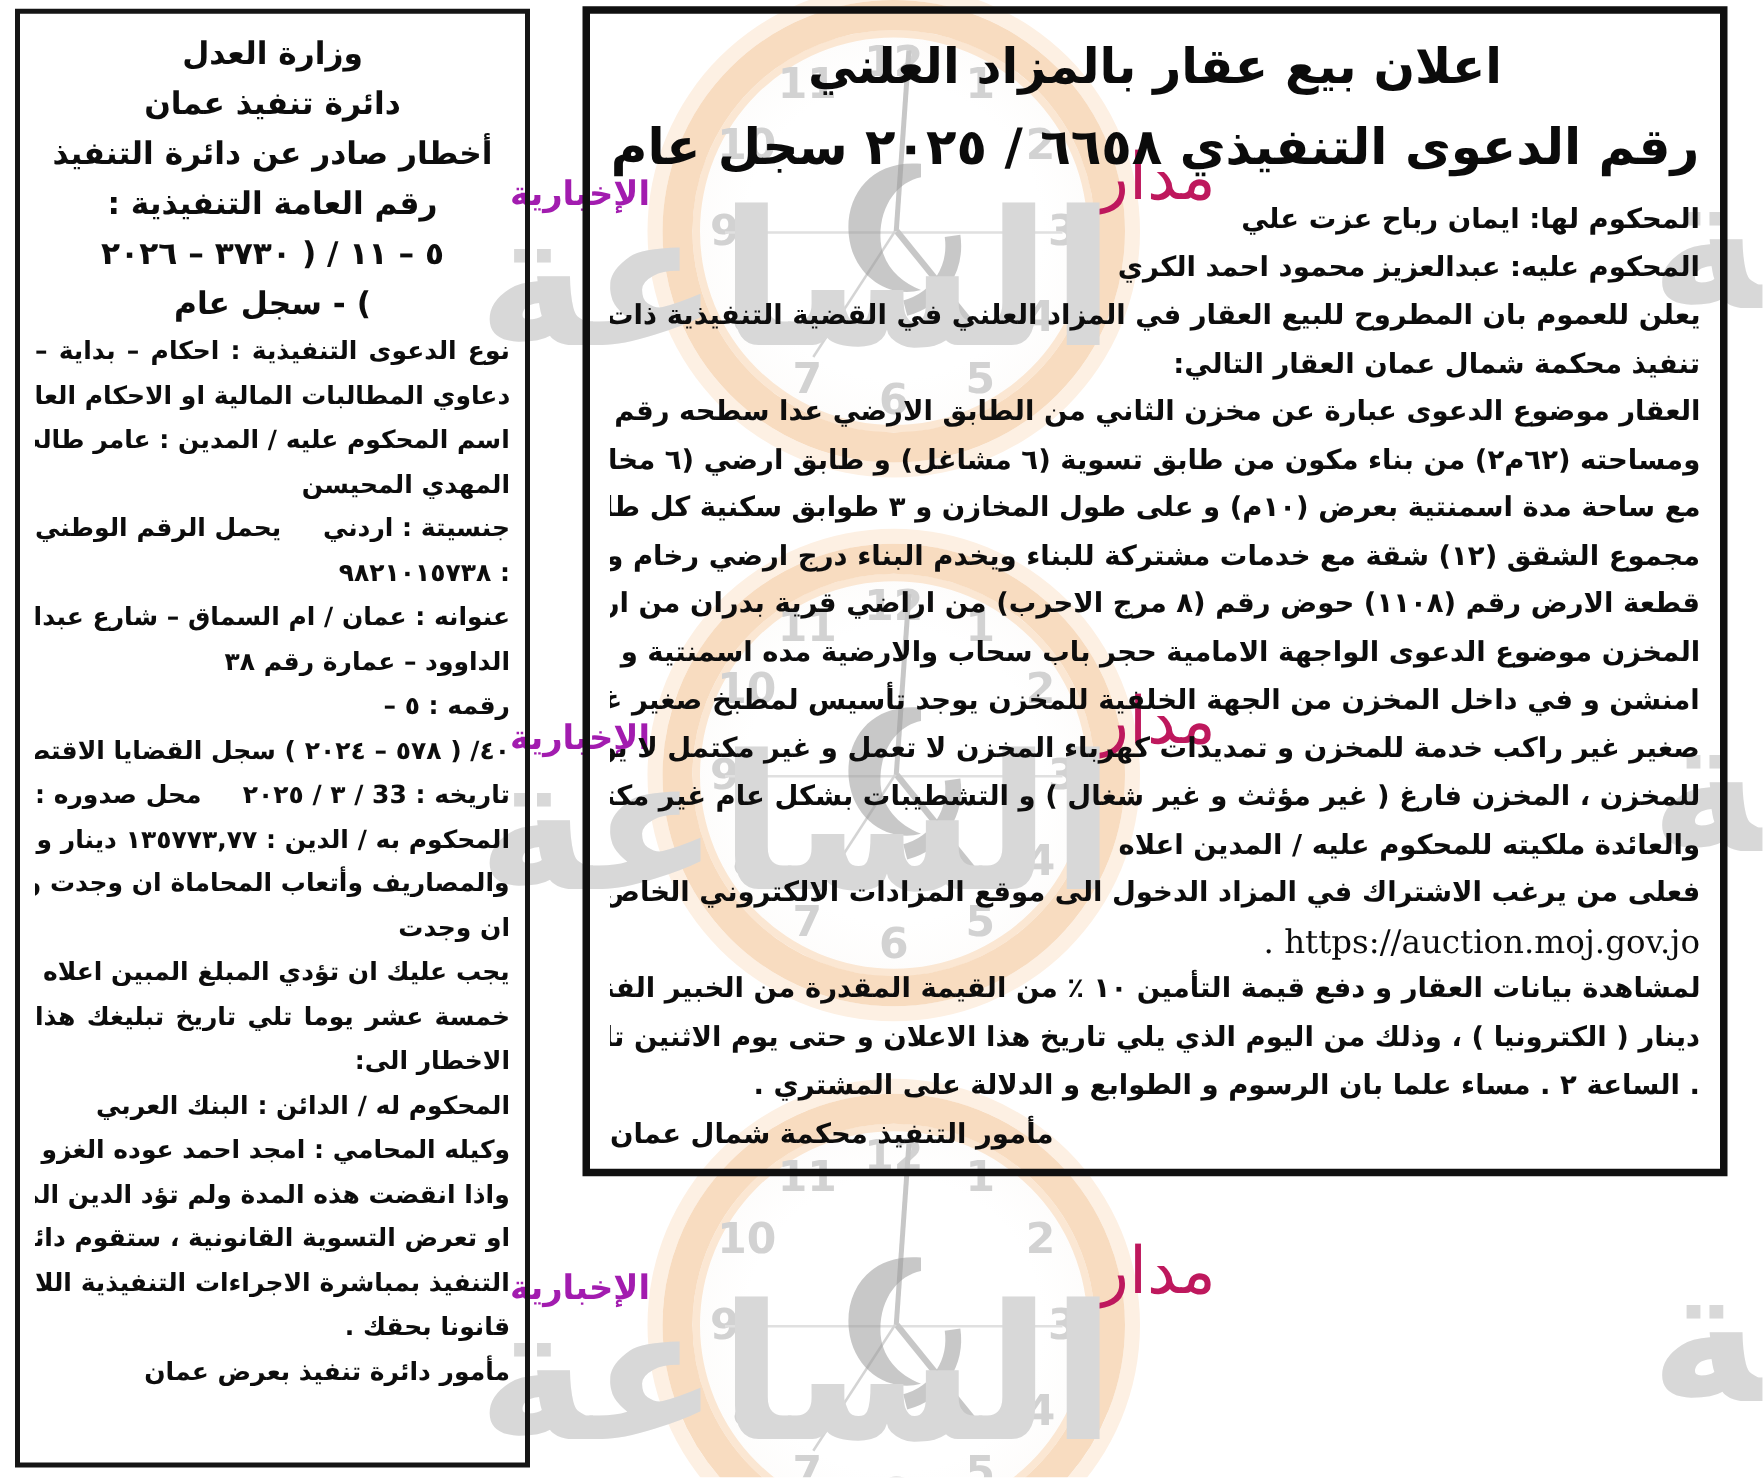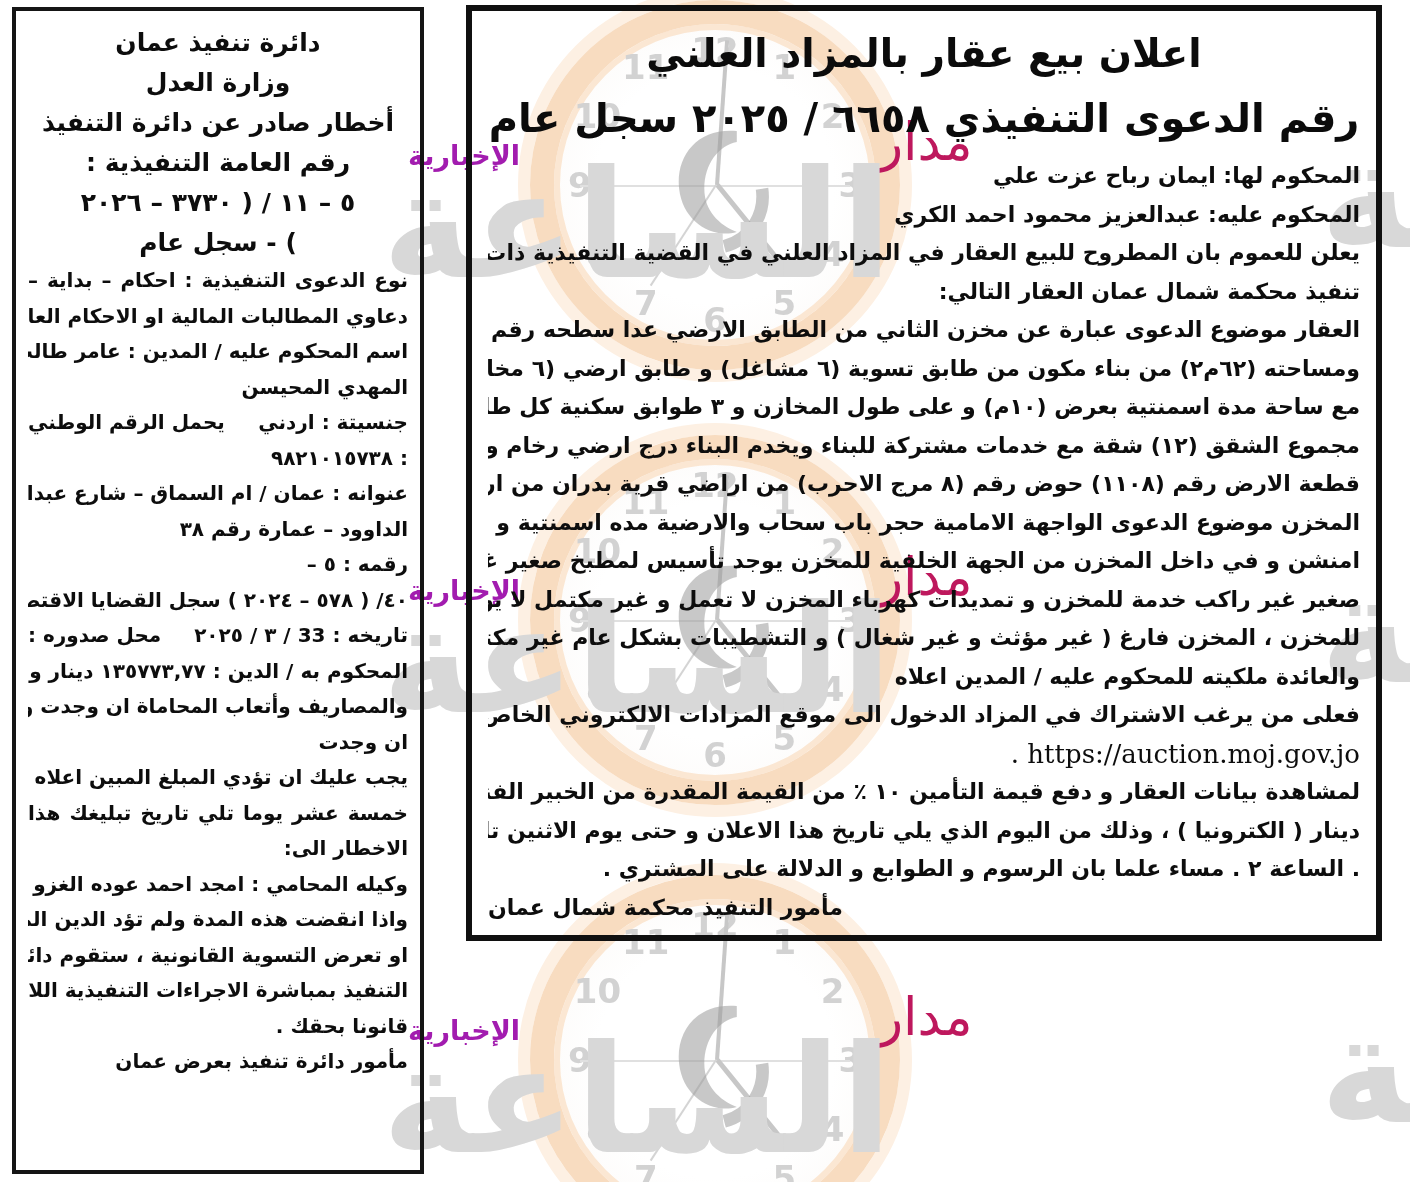--- a/index.html
+++ b/index.html
@@ -139,22 +139,22 @@
       </div>
       <div class="wm-madar">مدار</div>
       <div class="wm-akhbar">الإخبارية</div>
       <div class="wm-saa">الساعة</div>
       <div class="wm-saa edge">الساعة</div>
     </div>
   </div>
 
   <div class="box left-box">
     <div>
+        <div class="ln hc"><span class="pa">وزارة العدل</span><span class="pb"></span></div>
         <div class="ln hc"><span class="pa">دائرة تنفيذ عمان</span><span class="pb"></span></div>
-        <div class="ln hc"><span class="pa">وزارة العدل</span><span class="pb"></span></div>
         <div class="ln hc"><span class="pa">أخطار صادر عن دائرة التنفيذ</span><span class="pb"></span></div>
         <div class="ln hc"><span class="pa">رقم العامة التنفيذية :</span><span class="pb"></span></div>
         <div class="ln hc"><span class="pa">٥ – ١١ / ( ٣٧٣٠ – ٢٠٢٦</span><span class="pb"></span></div>
         <div class="ln hc"><span class="pa">) - سجل عام</span><span class="pb"></span></div>
         <div class="ln j"><span class="pa">نوع الدعوى التنفيذية : احكام – بداية –</span><span class="pb"></span></div>
         <div class="ln j"><span class="pa">دعاوي المطالبات المالية او الاحكام العامة</span><span class="pb"></span></div>
         <div class="ln j"><span class="pa">اسم المحكوم عليه / المدين : عامر طالب عبد</span><span class="pb"></span></div>
         <div class="ln r"><span class="pa">المهدي المحيسن</span><span class="pb"></span></div>
         <div class="ln s">
           <span class="pa">جنسيتة : اردني</span>
@@ -170,20 +170,21 @@
         <div class="ln s">
           <span class="pa">تاريخه : 33 / ٣ / ٢٠٢٥</span>
           <span class="pb">محل صدوره :</span>
         </div>
         <div class="ln j"><span class="pa">المحكوم به / الدين : ١٣٥٧٧٣,٧٧ دينار والرسوم</span><span class="pb"></span></div>
         <div class="ln j"><span class="pa">والمصاريف وأتعاب المحاماة ان وجدت والفائدة</span><span class="pb"></span></div>
         <div class="ln r"><span class="pa">ان وجدت</span><span class="pb"></span></div>
         <div class="ln j"><span class="pa">يجب عليك ان تؤدي المبلغ المبين اعلاه خلال</span><span class="pb"></span></div>
         <div class="ln j"><span class="pa">خمسة عشر يوما تلي تاريخ تبليغك هذا</span><span class="pb"></span></div>
         <div class="ln r"><span class="pa">الاخطار الى:</span><span class="pb"></span></div>
+        <div class="ln r"><span class="pa">المحكوم له / الدائن : البنك العربي</span><span class="pb"></span></div>
         <div class="ln r"><span class="pa">وكيله المحامي : امجد احمد عوده الغزو</span><span class="pb"></span></div>
         <div class="ln j"><span class="pa">واذا انقضت هذه المدة ولم تؤد الدين المذكور</span><span class="pb"></span></div>
         <div class="ln j"><span class="pa">او تعرض التسوية القانونية ، ستقوم دائرة</span><span class="pb"></span></div>
         <div class="ln j"><span class="pa">التنفيذ بمباشرة الاجراءات التنفيذية اللازمة</span><span class="pb"></span></div>
         <div class="ln r"><span class="pa">قانونا بحقك .</span><span class="pb"></span></div>
         <div class="ln r"><span class="pa">مأمور دائرة تنفيذ بعرض عمان</span><span class="pb"></span></div>
       </div>
   </div>
 
   <div class="box right-box">

